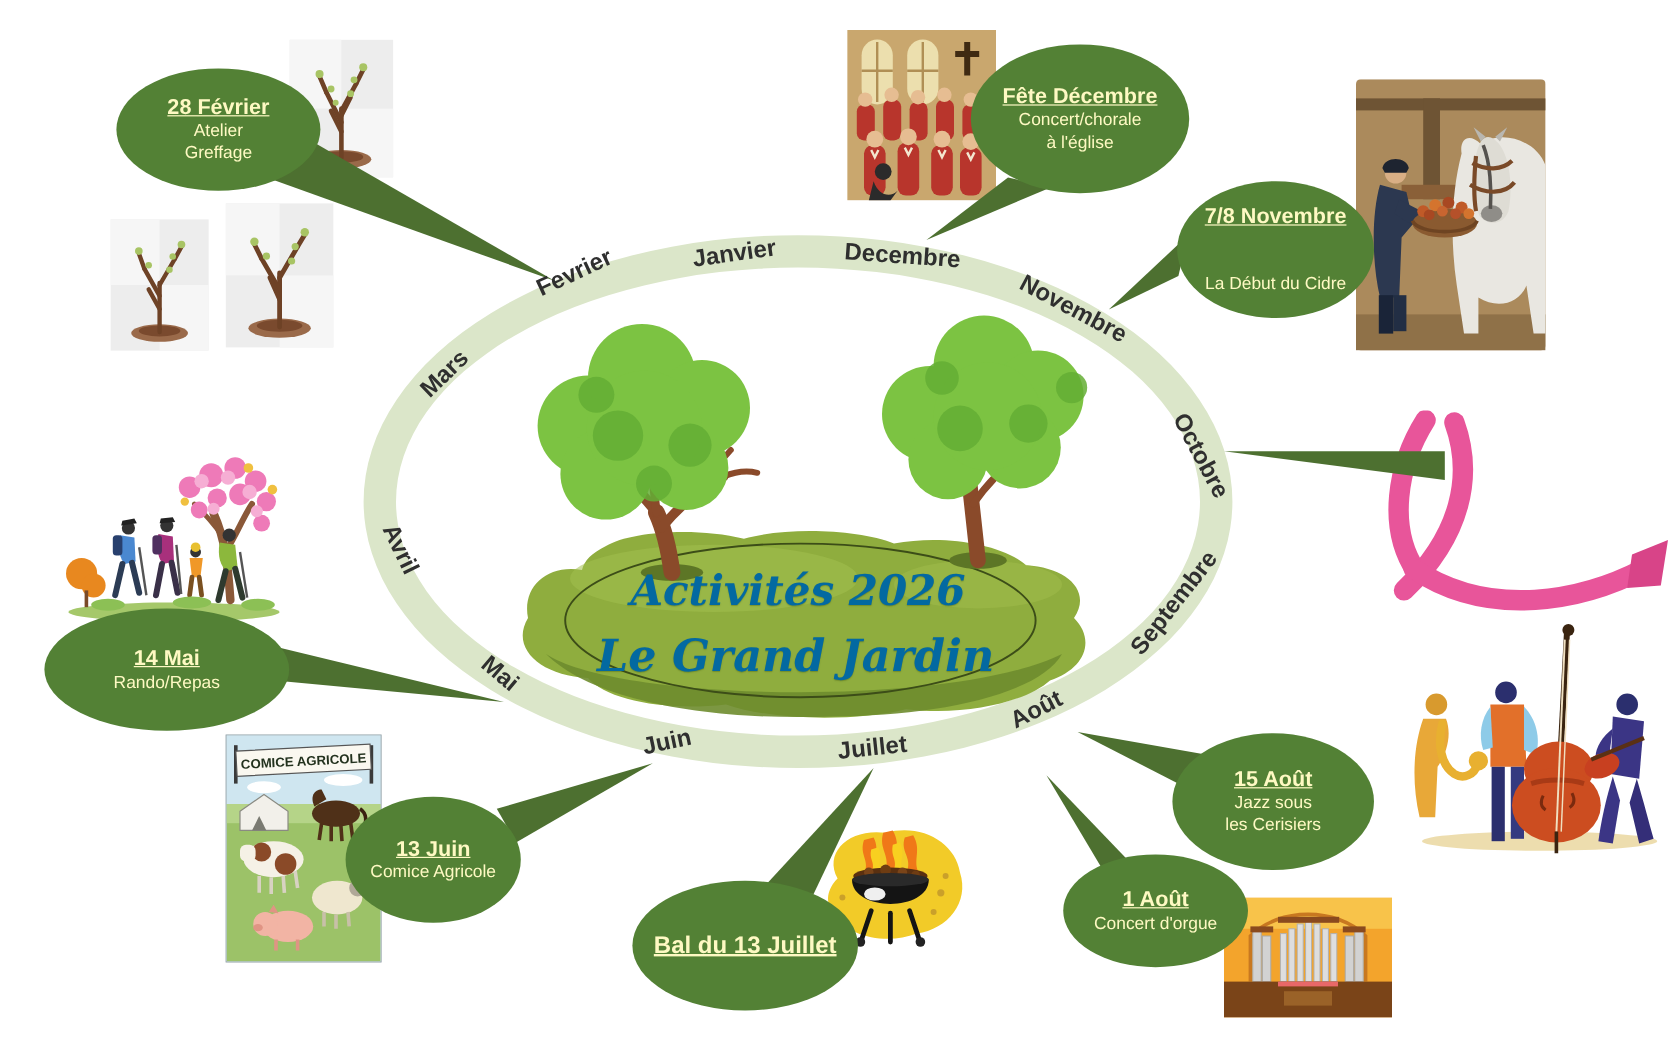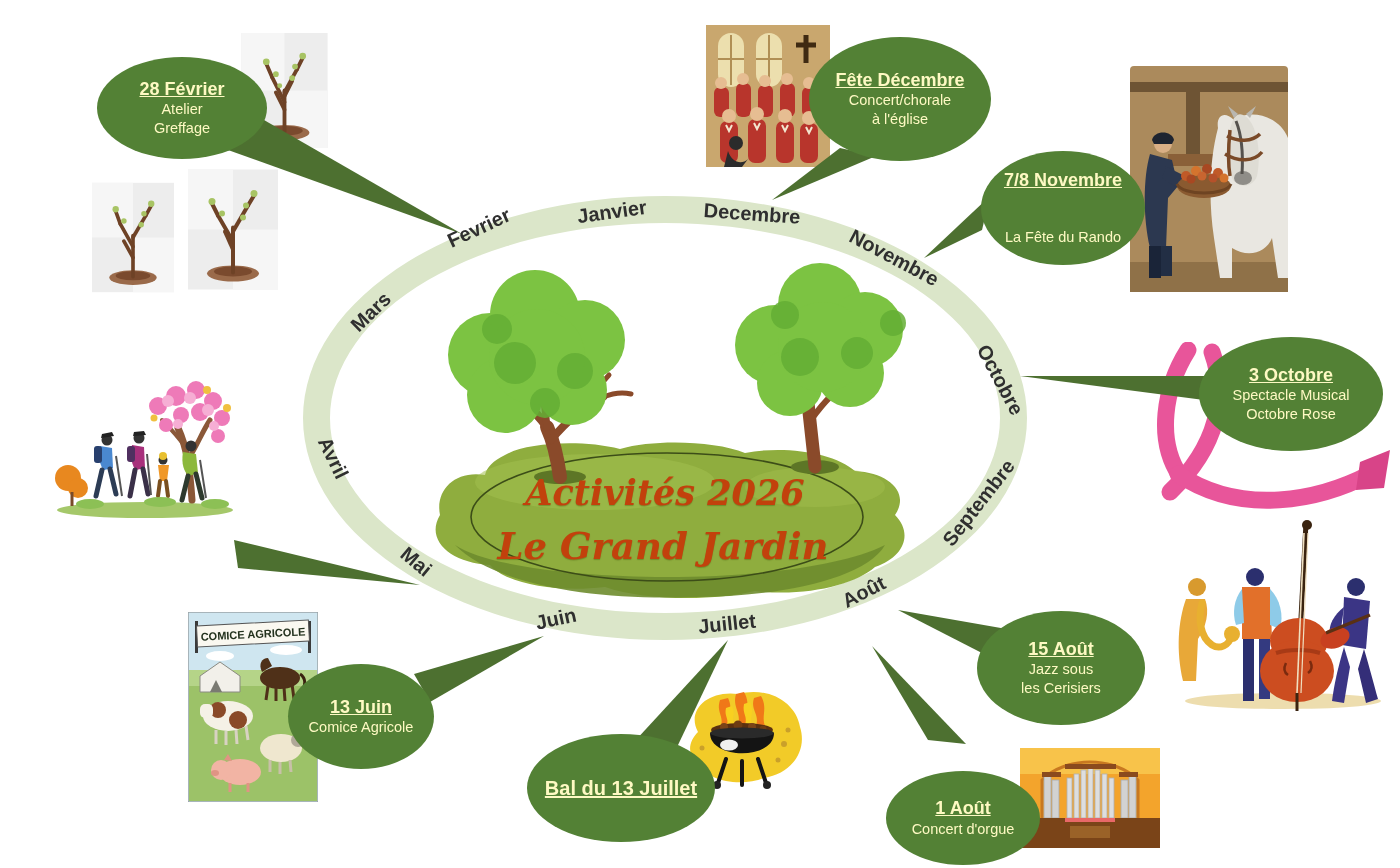--- a/index.html
+++ b/index.html
@@ -33,31 +33,31 @@
   .bubble{position:absolute;z-index:4;background:#538135;border-radius:50%;
           display:flex;flex-direction:column;align-items:center;justify-content:center;
           text-align:center;color:#fef9c3;padding:0 8px;box-sizing:border-box;}
   .bubble .date{font-weight:bold;text-decoration:underline;font-size:18px;line-height:1.25;}
   .bubble .line{font-size:14.5px;line-height:1.3;}
   .b-fev   {left:97px;  top:57px;  width:170px;height:102px;}
   .b-dec   {left:809px; top:37px;  width:182px;height:124px;}
   .b-nov   {left:981px; top:151px; width:164px;height:114px;gap:36px;}
   .b-oct   {left:1199px;top:337px; width:184px;height:114px;}
   .b-aout15{left:977px;top:611px; width:168px;height:114px;}
-  .b-aout1 {left:886px; top:771px; width:154px;height:94px;}
+  .b-aout1 {left:886px; top:712px; width:154px;height:94px;}
   .b-juil  {left:527px; top:734px; width:188px;height:108px;}
   .b-juil .date{font-size:20px;}
   .b-juin  {left:288px; top:664px; width:146px;height:105px;}
   .b-mai   {left:37px;  top:507px; width:204px;height:102px;}
 
   
   .center-art{position:absolute;left:395px;top:245px;z-index:1;}
   .title-line{position:absolute;z-index:3;width:420px;text-align:center;
               font-family:"DejaVu Serif",serif;font-style:italic;font-weight:600;
-              color:#c2410c;text-shadow:0 1px 1px rgba(60,80,10,.35);}
+              color:#0369a1;text-shadow:0 1px 1px rgba(60,80,10,.35);}
   .t1{left:455px;top:472px;font-size:35px;}
   .t2{left:453px;top:524px;font-size:37px;}
 
   
   .art{position:absolute;z-index:1;}
   .a-sap1  {left:237px; top:33px;  width:95px; height:115px;}
   .a-sap2  {left:92px;  top:175px; width:82px; height:125px;}
   .a-sap3  {left:188px; top:167px; width:90px; height:125px;}
   .a-choir {left:706px; top:25px;  width:124px;height:142px;}
   .a-cider {left:1130px;top:66px;  width:158px;height:226px;}
@@ -545,28 +545,23 @@
   </div>
 
   <div class="bubble b-dec">
     <span class="date">Fête Décembre</span>
     <span class="line">Concert/chorale</span>
     <span class="line">à l'église</span>
   </div>
 
   <div class="bubble b-nov">
     <span class="date">7/8 Novembre</span>
-    <span class="line">La Fête du Rando</span>
-  </div>
-
-  <div class="bubble b-oct">
-    <span class="date">3 Octobre</span>
-    <span class="line">Spectacle Musical</span>
-    <span class="line">Octobre Rose</span>
-  </div>
+    <span class="line">La Début du Cidre</span>
+  </div>
+
 
   <div class="bubble b-aout15">
     <span class="date">15 Août</span>
     <span class="line">Jazz sous</span>
     <span class="line">les Cerisiers</span>
   </div>
 
   <div class="bubble b-aout1">
     <span class="date">1 Août</span>
     <span class="line">Concert d'orgue</span>
@@ -574,14 +569,18 @@
 
   <div class="bubble b-juil">
     <span class="date">Bal du 13 Juillet</span>
   </div>
 
   <div class="bubble b-juin">
     <span class="date">13 Juin</span>
     <span class="line">Comice Agricole</span>
   </div>
 
+  <div class="bubble b-mai">
+    <span class="date">14 Mai</span>
+    <span class="line">Rando/Repas</span>
+  </div>
 
 </div>
 
 </body></html>

